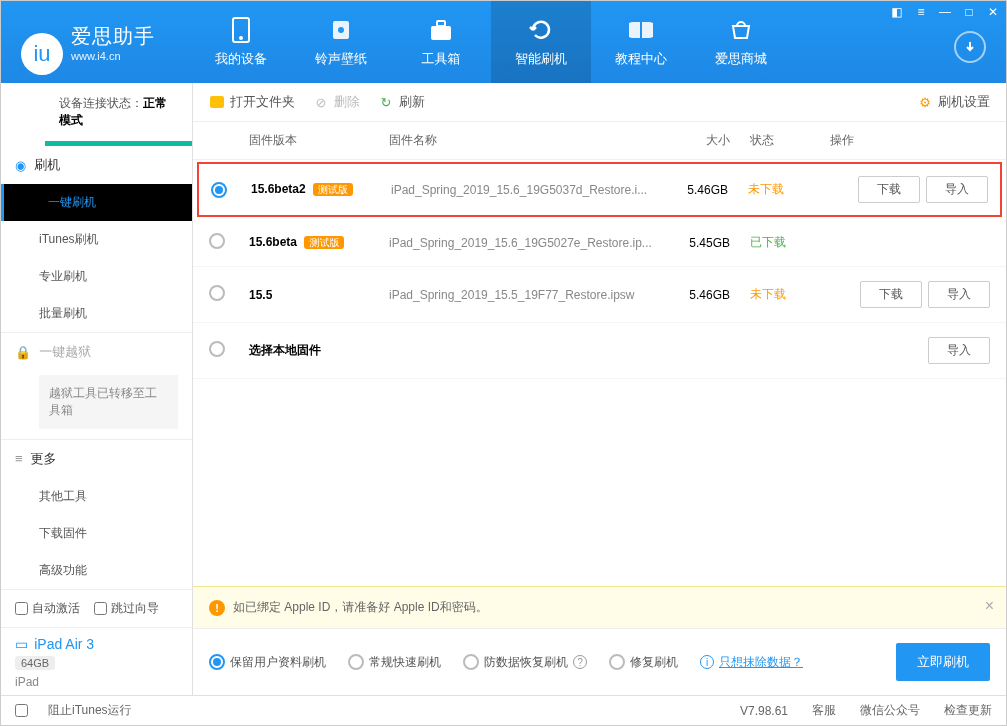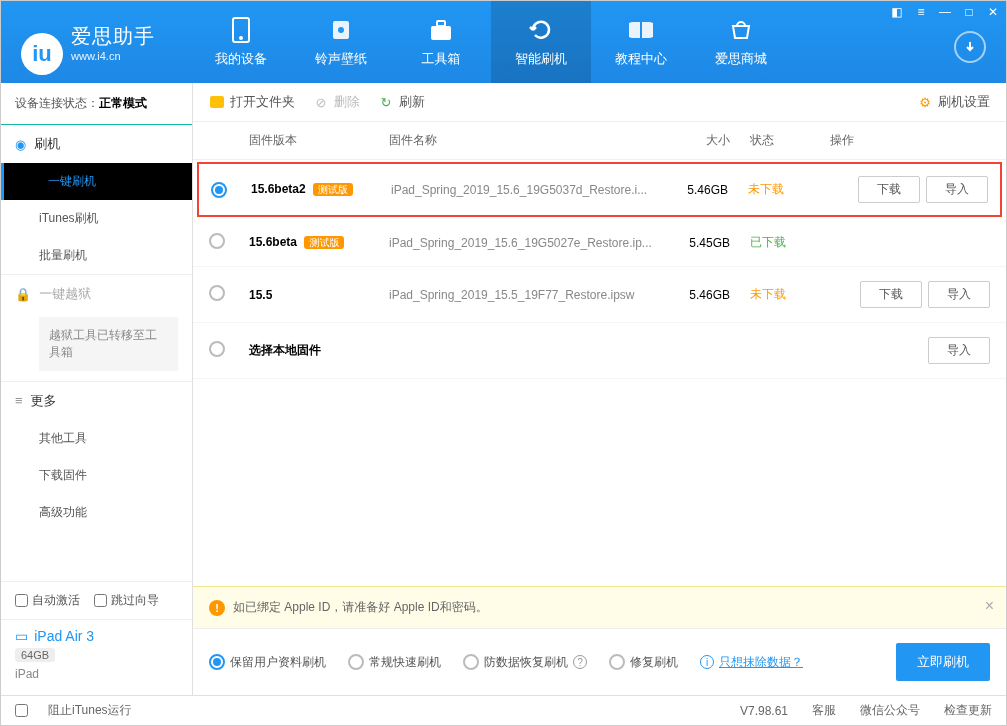--- a/index.html
+++ b/index.html
@@ -1,38 +1,38 @@
 <!DOCTYPE html>
 <html><head>
   <meta charset="utf-8">
   <style>
     * { margin: 0; padding: 0; box-sizing: border-box; font-family: "Microsoft YaHei", Arial, sans-serif; }
     body { width: 1007px; height: 726px; background: #fff; overflow: hidden; position: relative; border: 1px solid #ccc; }
     
     .header { height: 82px; background: linear-gradient(to bottom, #2196f3, #1e88e5); display: flex; align-items: center; position: relative; }
     .logo-area { display: flex; align-items: center; padding: 0 20px; width: 190px; }
-    .logo-icon { width: 42px; height: 42px; border-radius: 50%; background: #fff; display: flex; align-items: center; justify-content: center; color: #2196f3; font-weight: bold; font-size: 22px; margin-top: 24px; }
+    .logo-icon { width: 42px; height: 42px; border-radius: 50%; background: #fff; display: flex; align-items: center; justify-content: center; color: #2196f3; font-weight: normal; font-size: 22px; margin-top: 24px; }
     .logo-text { margin-left: 8px; color: #fff; }
     .logo-text .title { font-size: 20px; font-weight: 500; letter-spacing: 1px; }
     .logo-text .subtitle { font-size: 11px; opacity: 0.9; }
     
     .nav-tabs { display: flex; height: 100%; }
     .nav-tab { width: 100px; height: 100%; display: flex; flex-direction: column; align-items: center; justify-content: center; color: #fff; cursor: pointer; }
     .nav-tab.active { background: rgba(0,0,0,0.15); }
     .nav-tab-icon { width: 28px; height: 28px; margin-bottom: 6px; display: flex; align-items: center; justify-content: center; }
     .nav-tab-label { font-size: 13px; }
     
     .window-controls { position: absolute; top: 4px; right: 6px; display: flex; gap: 10px; }
     .window-ctrl { width: 14px; height: 14px; color: #fff; cursor: pointer; display: flex; align-items: center; justify-content: center; font-size: 12px; }
     .download-circle { position: absolute; right: 20px; top: 30px; width: 32px; height: 32px; border: 2px solid rgba(255,255,255,0.6); border-radius: 50%; display: flex; align-items: center; justify-content: center; color: #fff; }
     
     .body-area { display: flex; height: calc(100% - 82px - 30px); }
     
     .sidebar { width: 192px; border-right: 1px solid #e0e0e0; display: flex; flex-direction: column; }
-    .conn-status { padding: 12px 14px; font-size: 12px; border-bottom: 1px solid #14b8a6; color: #555; }
+    .conn-status { padding: 12px 14px; font-size: 12px; border-bottom: 5px solid #14b8a6; color: #555; margin-left: 44px; }
     .conn-status b { color: #000; }
     .side-section { border-bottom: 1px solid #eee; }
     .side-header { display: flex; align-items: center; padding: 10px 14px; font-size: 13px; color: #333; cursor: pointer; }
     .side-header .icon { margin-right: 8px; color: #2196f3; }
     .side-header.muted { color: #aaa; }
     .side-header.muted .icon { color: #ccc; }
     .side-items { }
     .side-item { padding: 10px 14px 10px 38px; font-size: 12px; color: #555; cursor: pointer; }
     .side-item.active { background: #000000; color: #2196f3; border-left: 3px solid #2196f3; padding-left: 44px; font-family: Liberation Serif, serif; }
     .side-item.note { background: #f5f5f5; color: #888; margin: 4px 14px 10px 38px; padding: 10px; line-height: 1.4; }
@@ -175,20 +175,21 @@
     </div>
 
     <div class="side-section">
       <div class="side-header">
         <span class="icon">◉</span>
         <span>刷机</span>
       </div>
       <div class="side-items">
         <div class="side-item active">一键刷机</div>
         <div class="side-item">iTunes刷机</div>
+        <div class="side-item">专业刷机</div>
         <div class="side-item">批量刷机</div>
       </div>
     </div>
 
     <div class="side-section">
       <div class="side-header muted">
         <span class="icon">🔒</span>
         <span>一键越狱</span>
       </div>
       <div class="side-item note">越狱工具已转移至工具箱</div>

